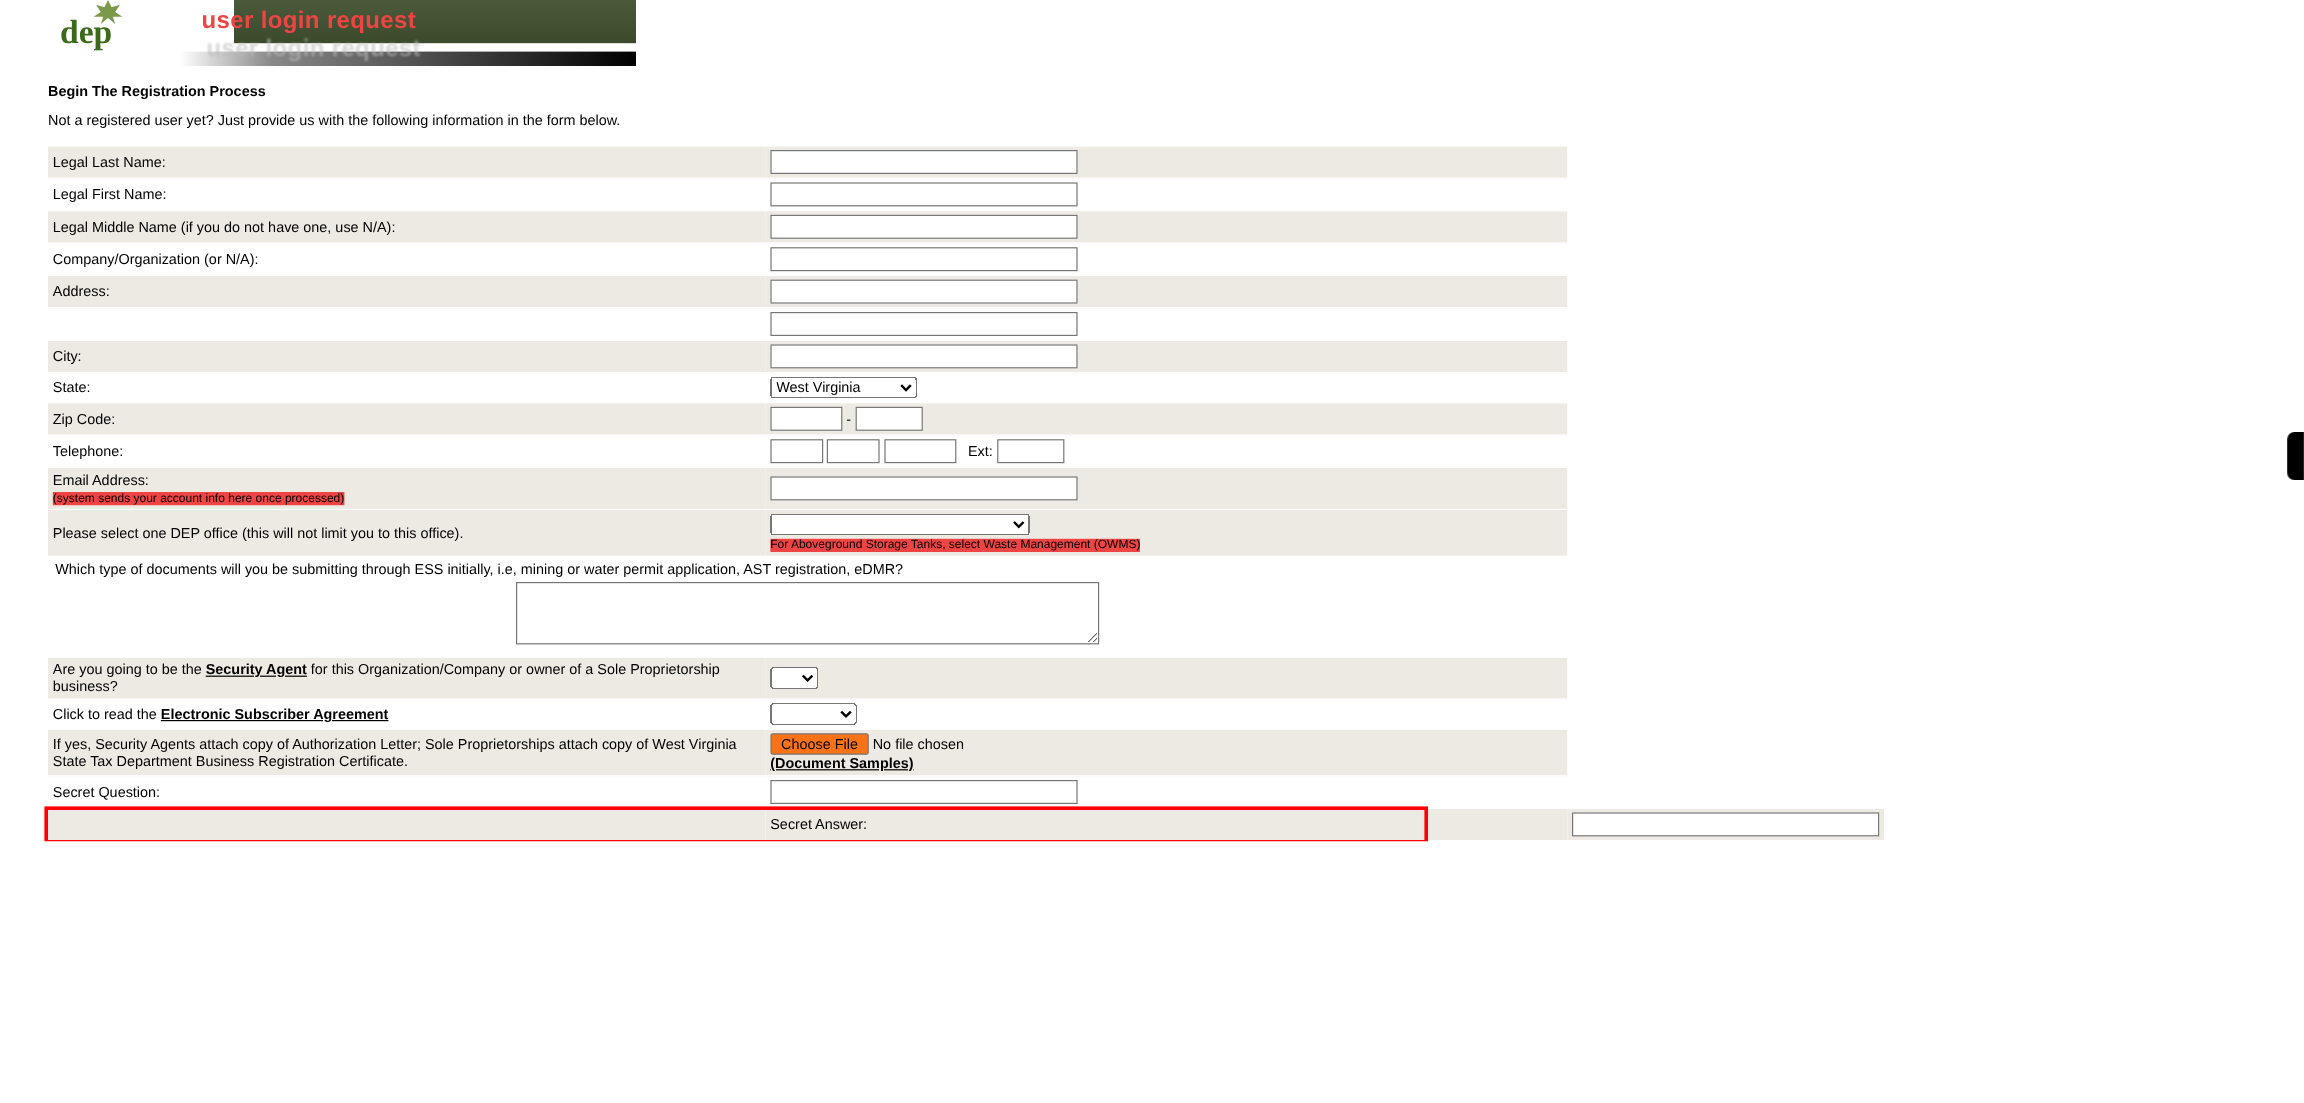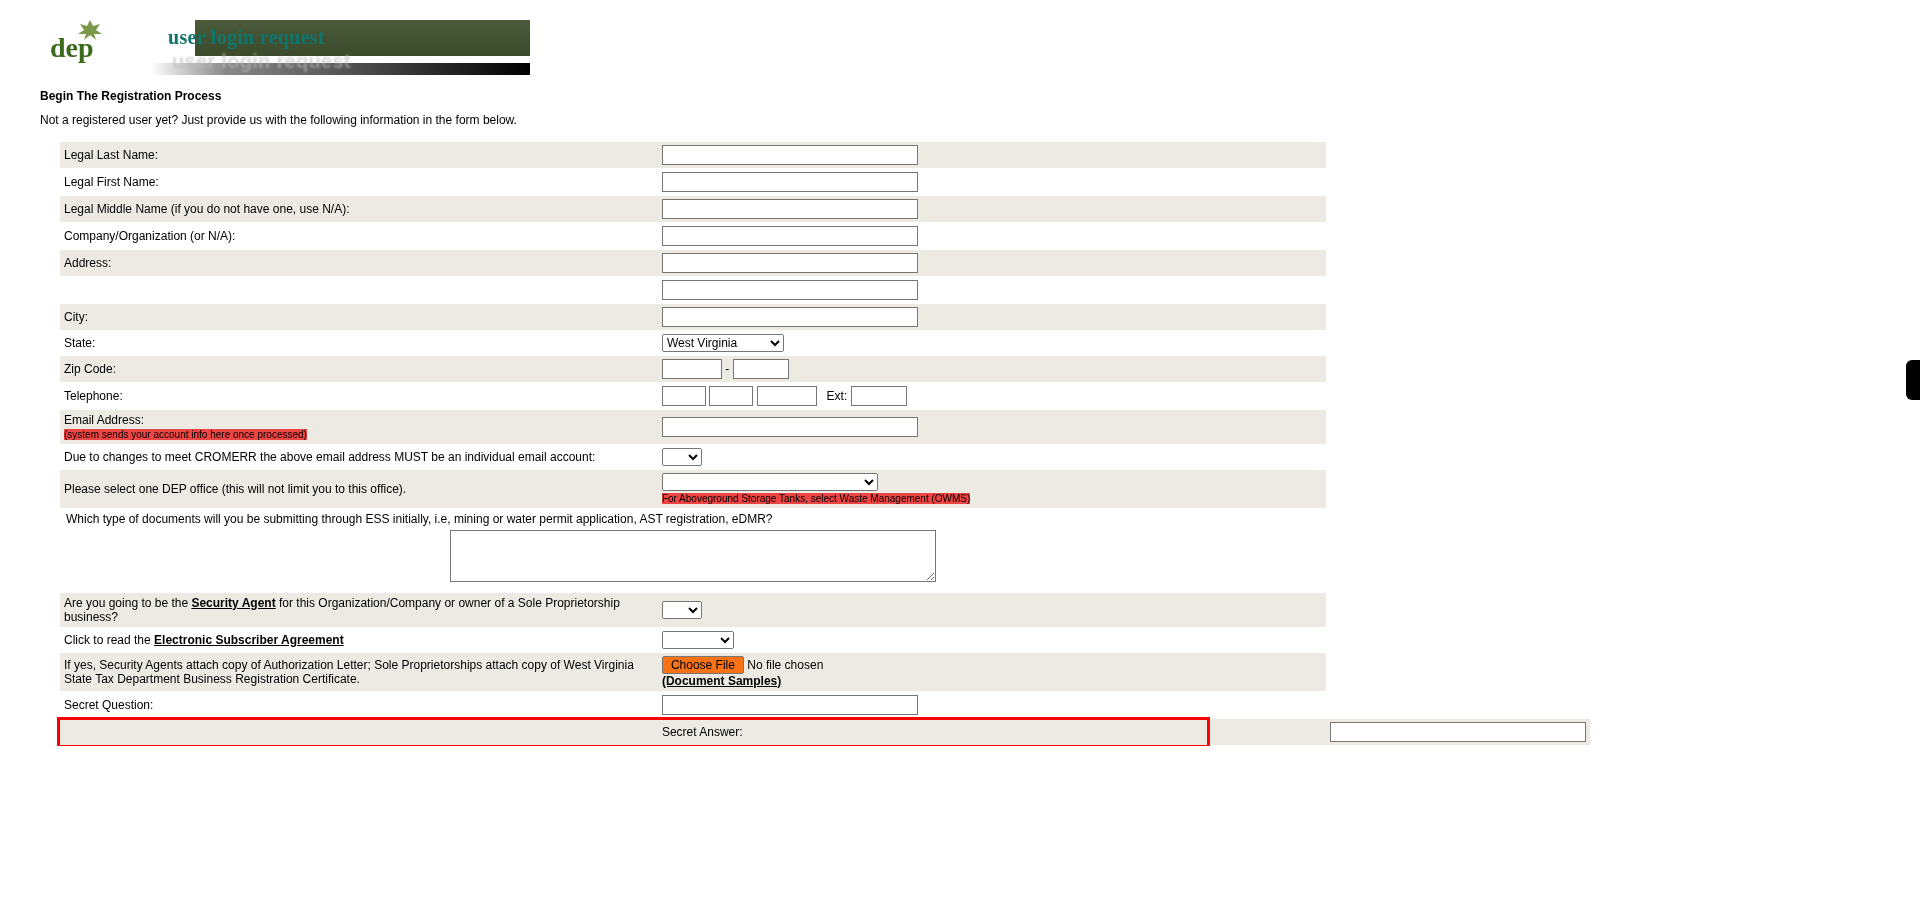--- a/index.html
+++ b/index.html
@@ -6,21 +6,21 @@
     margin: 0;
     padding: 0;
     font-family: Arial, Helvetica, sans-serif;
     font-size: 12px;
     color: #000;
     background: #fff;
   }
   .page {
     width: 1530px;
     margin-left: 40px;
-    padding-top: 20px;
+    padding-top: 0;
   }
   .banner {
     width: 490px;
     height: 55px;
     position: relative;
     margin-bottom: 10px;
   }
   .banner .bg-dark {
     position: absolute;
     top: 0; right: 0;
@@ -42,23 +42,23 @@
     color: #3a6a1a;
   }
   .banner .leaf {
     position: absolute;
     left: 36px;
     top: -2px;
   }
   .banner .title {
     position: absolute;
     left: 128px; top: 6px;
-    font-family: Liberation Serif, serif;
+    font-family: Liberation Sans, sans-serif;
     font-size: 20px;
-    color: #0f766e;
+    color: #ef4444;
     font-weight: bold;
     letter-spacing: 0.3px;
   }
   .banner .title-shadow {
     position: absolute;
     left: 132px; top: 30px;
     font-family: Verdana, Arial, sans-serif;
     font-size: 20px;
     color: #bbb;
     font-weight: bold;
@@ -69,21 +69,20 @@
   .section-heading {
     font-weight: bold;
     margin: 14px 0 10px 0;
   }
   .intro-text {
     margin-bottom: 14px;
   }
   table.form {
     width: 100%;
     border-collapse: collapse;
-    margin-left: 20px;
   }
   table.form tr.alt {
     background: #eceae2;
   }
   table.form td {
     padding: 3px 4px;
     border-top: 1px solid #fff;
     border-bottom: 1px solid #fff;
     vertical-align: middle;
   }
@@ -248,24 +247,20 @@
         <input type="text" class="std small" style="">
       </td>
     </tr>
     <tr class="alt">
       <td class="label">
         <span>Email Address:</span><br>
         <span class="highlight">(system sends your account info here once processed)</span>
       </td>
       <td><input type="text" class="std" style=""></td>
     </tr>
-    <tr>
-      <td class="label">Due to changes to meet CROMERR the above email address MUST be an individual email account:</td>
-      <td><select class="std narrow"><option></option></select></td>
-    </tr>
     <tr class="alt">
       <td class="label">Please select one DEP office (this will not limit you to this office).</td>
       <td>
         <select class="std dep"><option></option></select><br>
         <span class="highlight" style="font-size:10px;">For Aboveground Storage Tanks, select Waste Management (OWMS)</span>
       </td>
     </tr>
     <tr>
       <td colspan="2" style="text-align:left;">
         <div style="padding-left:2px;">Which type of documents will you be submitting through ESS initially, i.e, mining or water permit application, AST registration, eDMR?</div>

